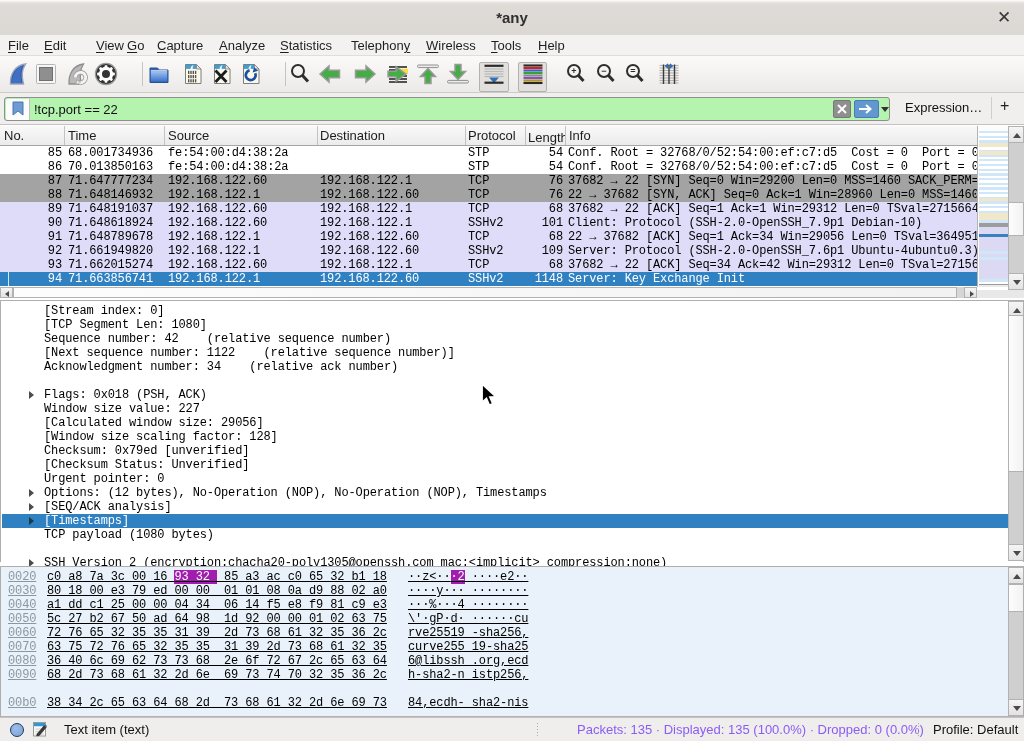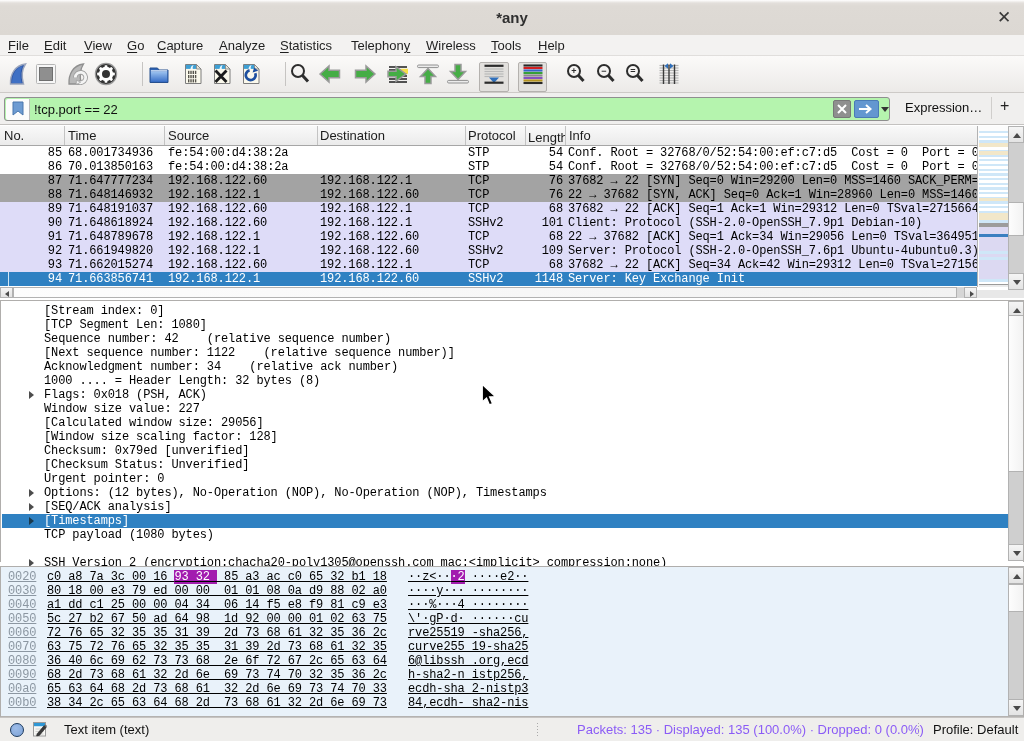--- a/index.html
+++ b/index.html
@@ -52,21 +52,21 @@
 #status{left:0;top:717px;width:1024px;height:24px;background:#efeeec;border-top:1px solid #c6c4c2;box-sizing:border-box;}
 </style></head><body>
 
 <div id="title" class="abs">
     <div class="t abs">*any</div>
     <div class="x abs">✕</div>
   </div>
 <div id="menu" class="abs">
 <span style="left:8px"><u>F</u>ile</span>
 <span style="left:44px"><u>E</u>dit</span>
-<span style="left:84px"><u>V</u>iew</span>
+<span style="left:96px"><u>V</u>iew</span>
 <span style="left:127px"><u>G</u>o</span>
 <span style="left:157px"><u>C</u>apture</span>
 <span style="left:219px"><u>A</u>nalyze</span>
 <span style="left:280px"><u>S</u>tatistics</span>
 <span style="left:351px">Telephon<u>y</u></span>
 <span style="left:426px"><u>W</u>ireless</span>
 <span style="left:491px"><u>T</u>ools</span>
 <span style="left:538px"><u>H</u>elp</span>
 </div>
 <div id="tbar" class="abs">
@@ -329,23 +329,20 @@
     </div>
 <div class="drow" style="top:31px;">
 <span class="tx mono" style="left:44px;color:#000;">Sequence number: 42    (relative sequence number)</span>
     </div>
 <div class="drow" style="top:45px;">
 <span class="tx mono" style="left:44px;color:#000;">[Next sequence number: 1122    (relative sequence number)]</span>
     </div>
 <div class="drow" style="top:59px;">
 <span class="tx mono" style="left:44px;color:#000;">Acknowledgment number: 34    (relative ack number)</span>
     </div>
-<div class="drow" style="top:73px;">
-<span class="tx mono" style="left:44px;color:#000;">1000 .... = Header Length: 32 bytes (8)</span>
-    </div>
 <div class="drow" style="top:87px;padding-left:40px;">
 <div class="arr-r" style="left:29px;top:3px;border-left-color:#4c4c4c;"></div>
 <span class="tx mono" style="left:44px;color:#000;">Flags: 0x018 (PSH, ACK)</span>
     </div>
 <div class="drow" style="top:101px;">
 <span class="tx mono" style="left:44px;color:#000;">Window size value: 227</span>
     </div>
 <div class="drow" style="top:115px;">
 <span class="tx mono" style="left:44px;color:#000;">[Calculated window size: 29056]</span>
     </div>
@@ -393,21 +390,20 @@
 <div class="abs" style="left:1023px;top:300px;width:1px;height:262px;background:#b0aeac;"></div>
 <div id="hex" class="abs">
 <div class="hrow mono" style="top:3px;"><span class="off" style="left:8px;">0020</span><span style="left:47px;">c0 a8 7a 3c 00 16 <span class="hl">93 32 </span> 85 a3 ac c0 65 32 b1 18</span><span style="left:408px;">··z&lt;··<span class="hl">·2</span> ····e2··</span></div>
 <div class="hrow mono" style="top:17px;"><span class="off" style="left:8px;">0030</span><span style="left:47px;">80 18 00 e3 79 ed 00 00  01 01 08 0a d9 88 02 a0</span><span style="left:408px;">····y··· ········</span></div>
 <div class="hrow mono" style="top:31px;"><span class="off" style="left:8px;">0040</span><span style="left:47px;">a1 dd c1 25 00 00 04 34  06 14 f5 e8 f9 81 c9 e3</span><span style="left:408px;">···%···4 ········</span></div>
 <div class="hrow mono" style="top:45px;"><span class="off" style="left:8px;">0050</span><span style="left:47px;">5c 27 b2 67 50 ad 64 98  1d 92 00 00 01 02 63 75</span><span style="left:408px;">\'·gP·d· ······cu</span></div>
 <div class="hrow mono" style="top:59px;"><span class="off" style="left:8px;">0060</span><span style="left:47px;">72 76 65 32 35 35 31 39  2d 73 68 61 32 35 36 2c</span><span style="left:408px;">rve25519 -sha256,</span></div>
 <div class="hrow mono" style="top:73px;"><span class="off" style="left:8px;">0070</span><span style="left:47px;">63 75 72 76 65 32 35 35  31 39 2d 73 68 61 32 35</span><span style="left:408px;">curve255 19-sha25</span></div>
 <div class="hrow mono" style="top:87px;"><span class="off" style="left:8px;">0080</span><span style="left:47px;">36 40 6c 69 62 73 73 68  2e 6f 72 67 2c 65 63 64</span><span style="left:408px;">6@libssh .org,ecd</span></div>
 <div class="hrow mono" style="top:101px;"><span class="off" style="left:8px;">0090</span><span style="left:47px;">68 2d 73 68 61 32 2d 6e  69 73 74 70 32 35 36 2c</span><span style="left:408px;">h-sha2-n istp256,</span></div>
-<div class="hrow mono" style="top:115px;"><span class="off" style="left:8px;">00a0</span><span style="left:47px;">65 63 64 68 2d 73 68 61  32 2d 6e 69 73 74 70 33</span><span style="left:408px;">ecdh-sha 2-nistp3</span></div>
 <div class="hrow mono" style="top:129px;"><span class="off" style="left:8px;">00b0</span><span style="left:47px;">38 34 2c 65 63 64 68 2d  73 68 61 32 2d 6e 69 73</span><span style="left:408px;">84,ecdh- sha2-nis</span></div>
 </div>
 <div class="sbv abs" style="left:1008px;top:567px;height:149px;"></div>
 <div class="sbtn abs" style="left:1008px;top:567px;height:17px;">
     <div class="tri-u" style="top:6px;"></div>
   </div>
 <div class="sbtn abs" style="left:1008px;top:699px;height:17px;">
     <div class="tri-d" style="top:6px;"></div>
   </div>
 <div class="sthumb abs" style="left:1008px;top:584px;height:28px;"></div>

